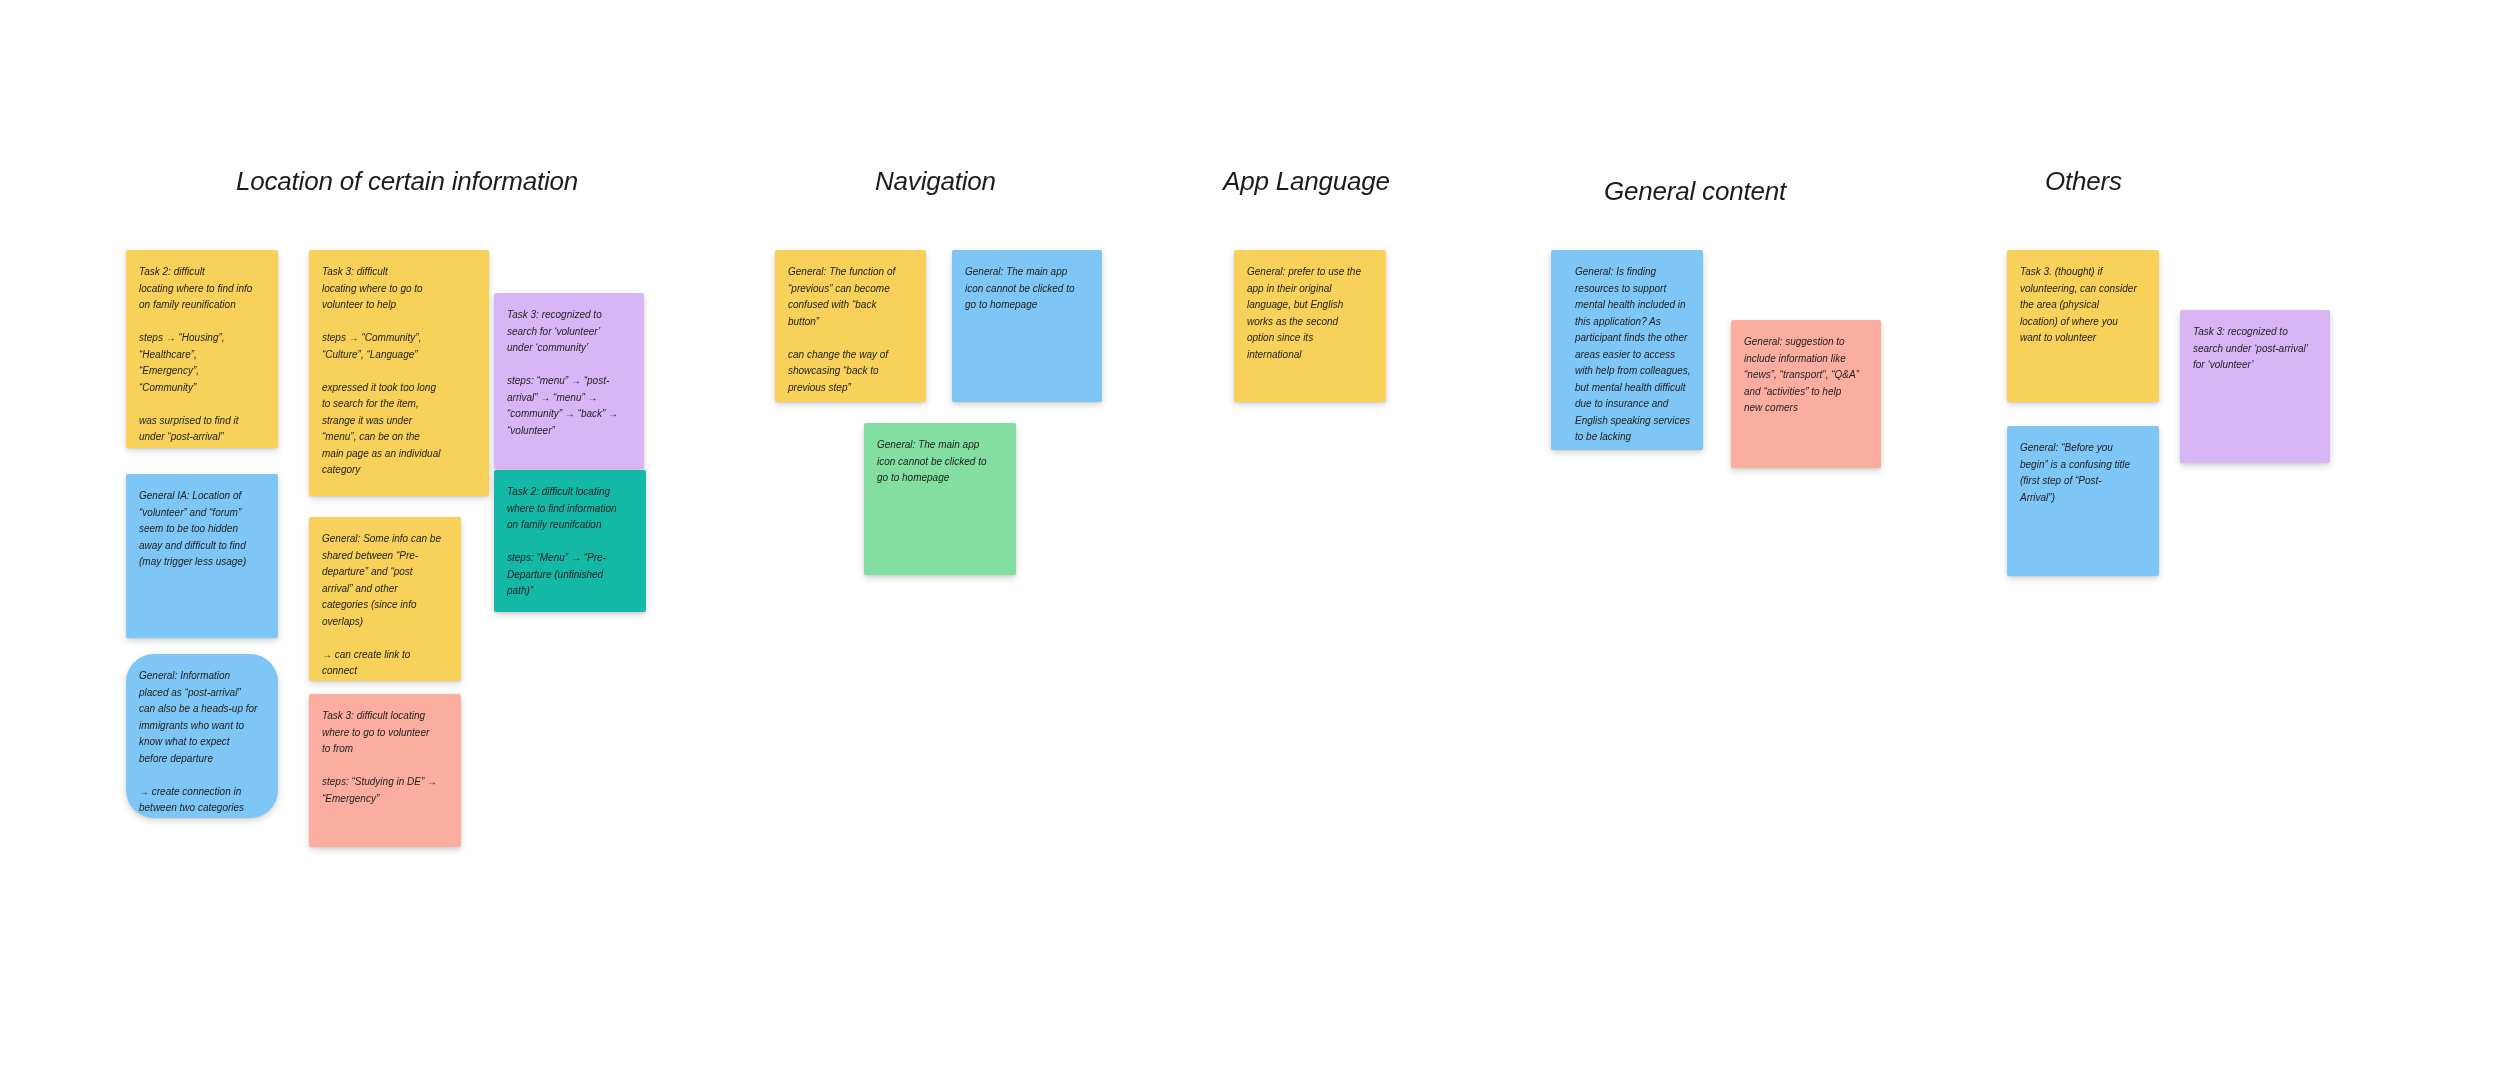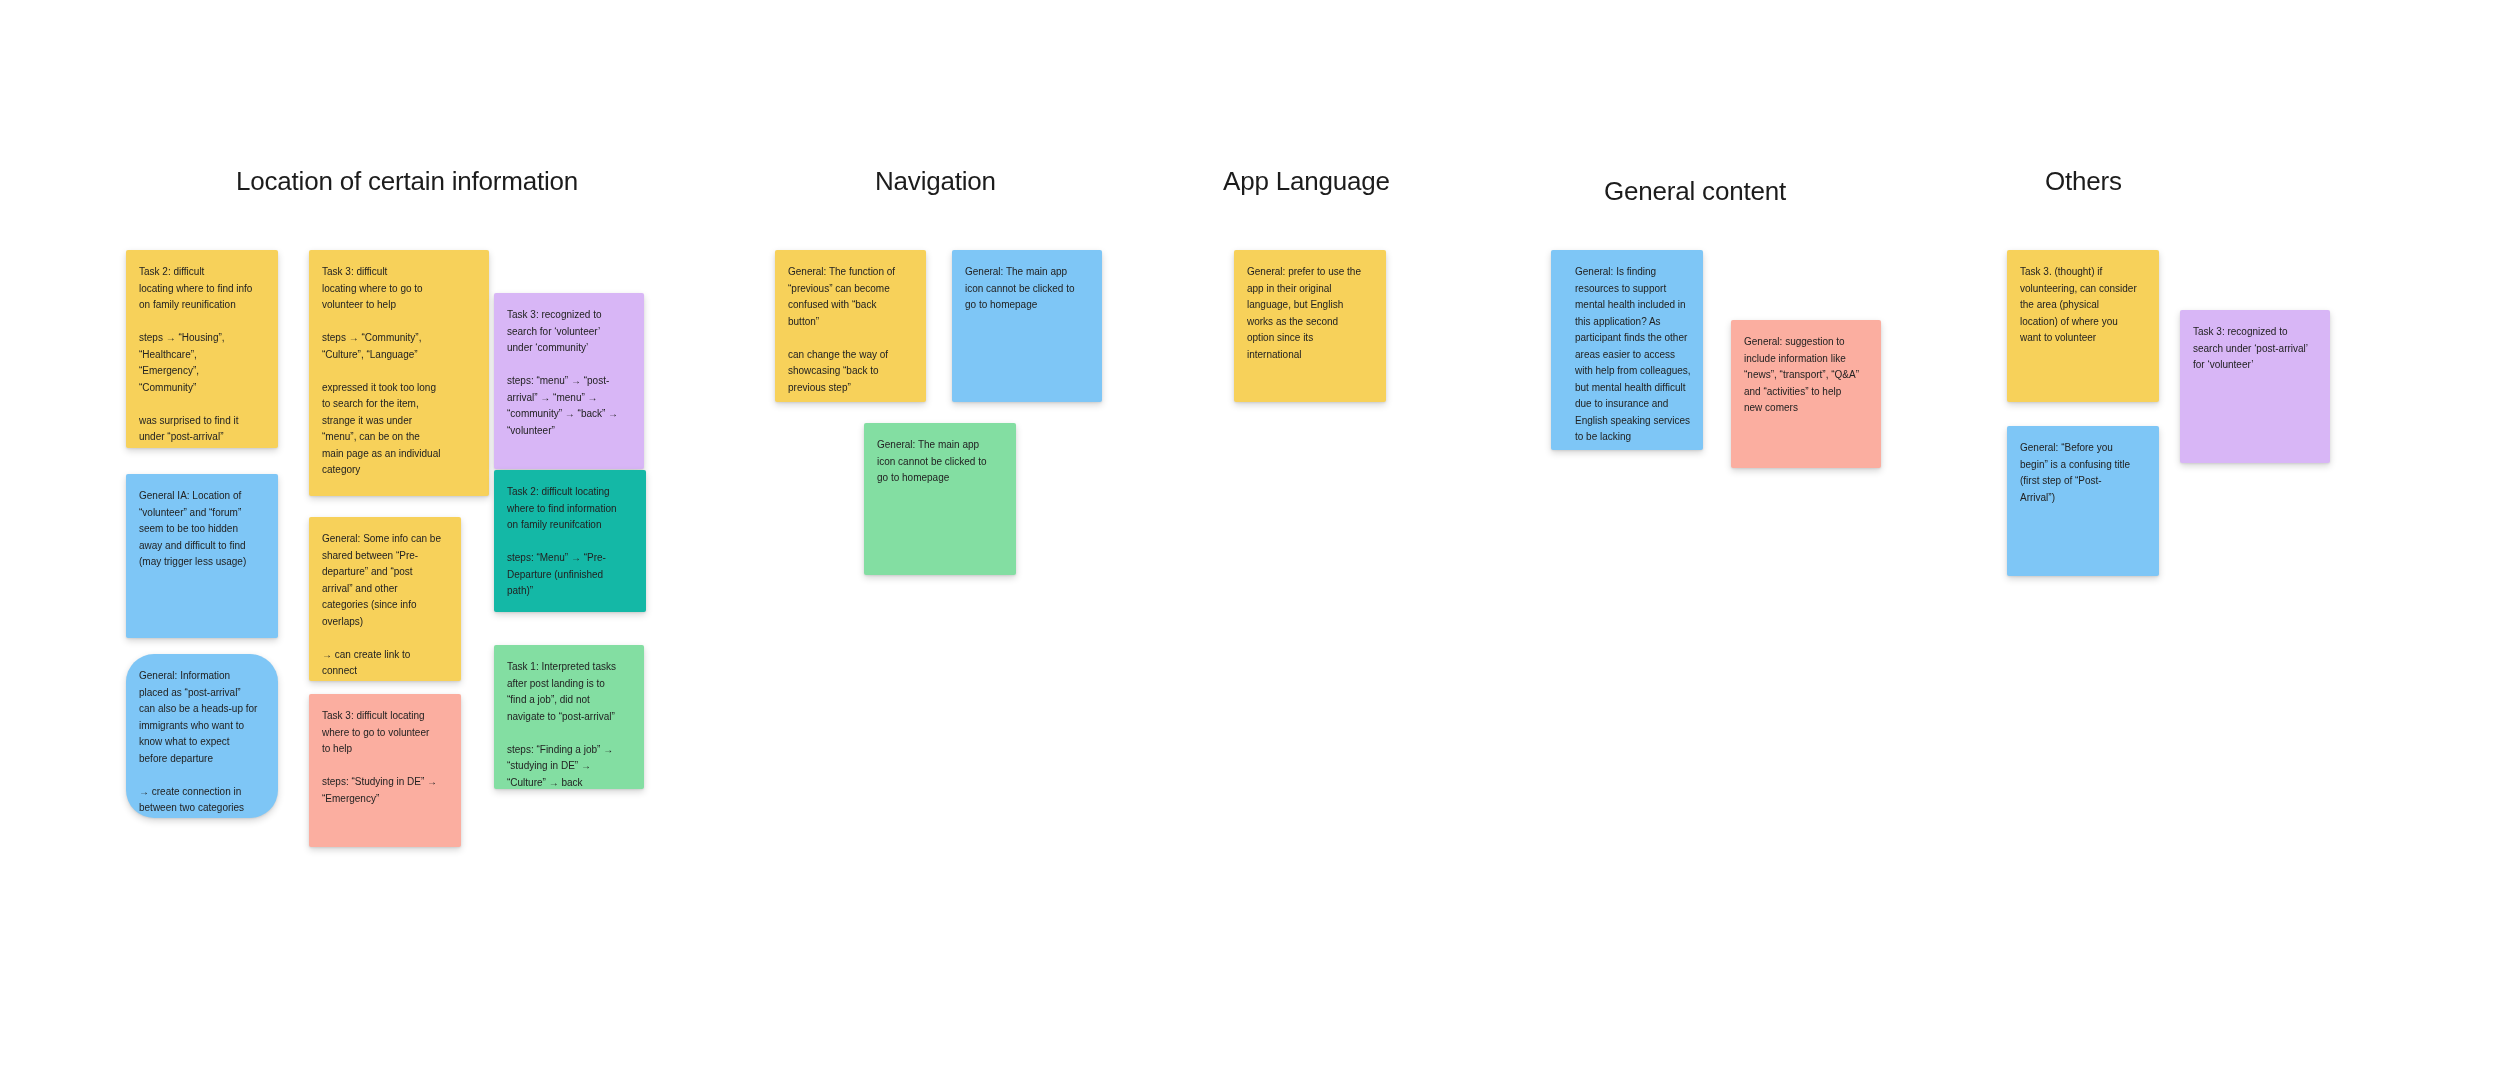--- a/index.html
+++ b/index.html
@@ -9,20 +9,21 @@
     width: 2500px;
     height: 1079px;
     overflow: hidden;
     font-family: "Liberation Sans", sans-serif;
   }
   #board {
     position: relative;
     width: 2500px;
     height: 1079px;
     background: #ffffff;
+    font-style: italic;
   }
   .group-title {
     position: absolute;
     font-size: 26px;
     font-weight: 500;
     letter-spacing: -0.2px;
     color: #1c1c1c;
     white-space: nowrap;
   }
   .note {
@@ -107,32 +108,24 @@
 placed as “post-arrival”
 can also be a heads-up for
 immigrants who want to
 know what to expect
 before departure
 
 → create connection in
 between two categories</div>
   <div class="note" style="left: 309px; top: 694px; width: 152px; height: 153px; background: rgb(251, 174, 160);">Task 3: difficult locating
 where to go to volunteer
-to help
+to from
 
 steps: “Studying in DE” →
 “Emergency”</div>
-  <div class="note" style="left: 494px; top: 645px; width: 150px; height: 144px; background: rgb(131, 222, 162);">Task 1: Interpreted tasks
-after post landing is to
-“find a job”, did not
-navigate to “post-arrival”
-
-steps: “Finding a job” →
-“studying in DE” →
-“Culture” → back</div>
 
   <div class="note" style="left: 775px; top: 250px; width: 151px; height: 152px; background: rgb(247, 209, 90);">General: The function of
 “previous” can become
 confused with “back
 button”
 
 can change the way of
 showcasing “back to
 previous step”</div>
   <div class="note" style="left: 952px; top: 250px; width: 150px; height: 152px; background: rgb(126, 198, 246);">General: The main app

